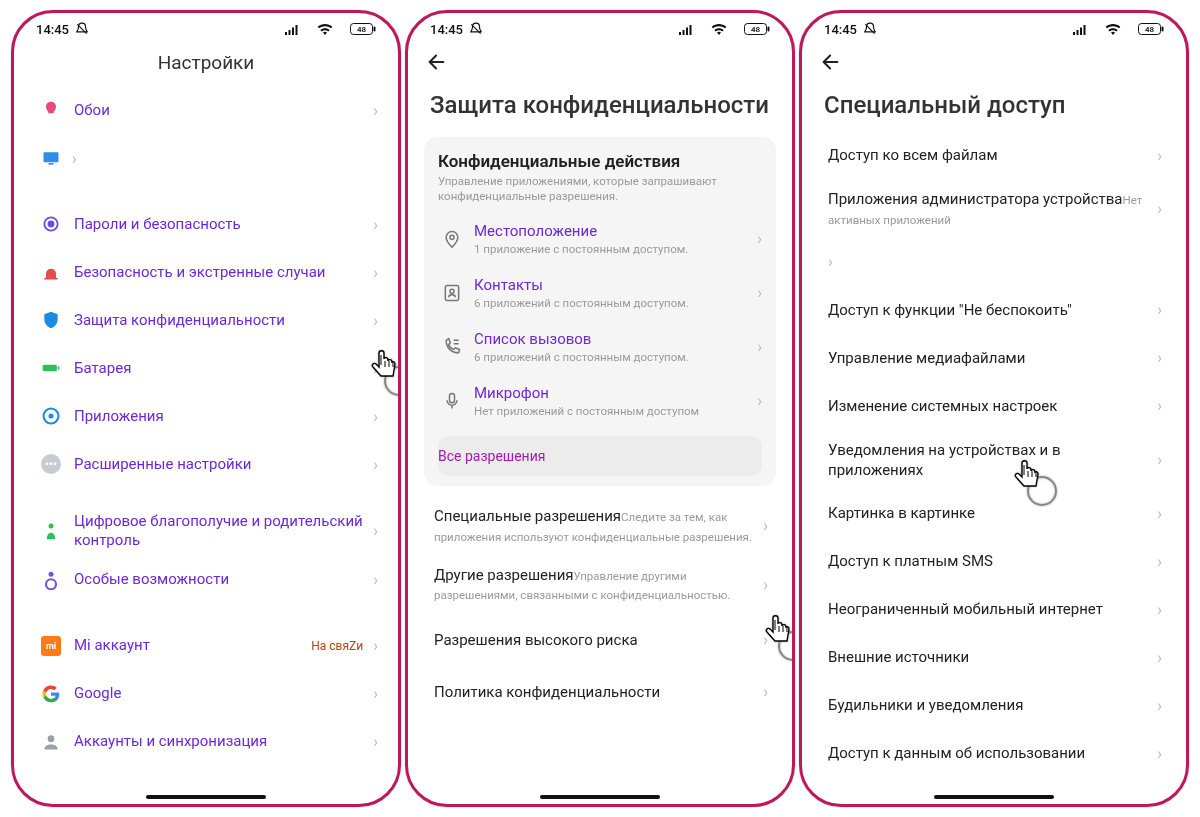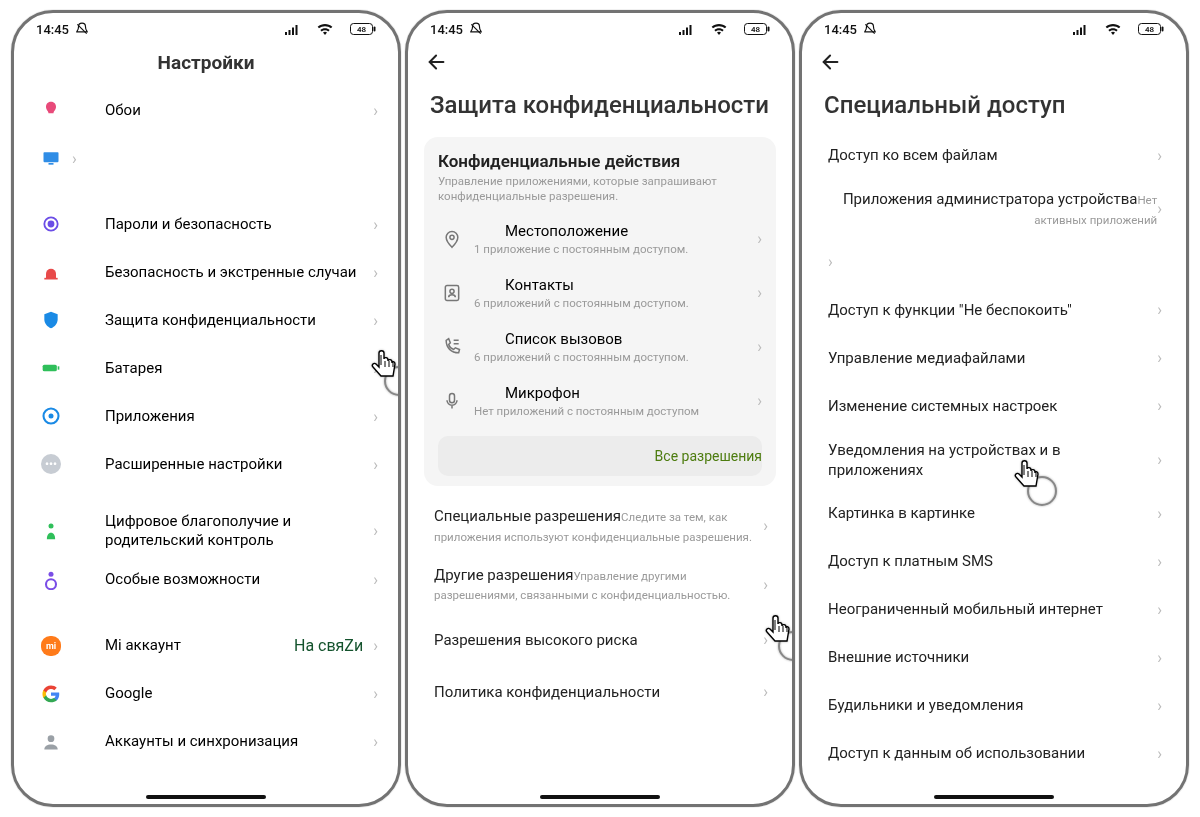--- a/index.html
+++ b/index.html
@@ -7,21 +7,21 @@
     background: #fff;
     font-family: -apple-system, BlinkMacSystemFont, "Segoe UI", Roboto, Arial, sans-serif;
     display: flex;
     justify-content: center;
     gap: 4px;
     padding: 10px;
   }
   .phone {
     width: 390px;
     height: 797px;
-    border: 3px solid #737373;
+    border: 3px solid #be185d;
     border-radius: 42px;
     background: #fff;
     overflow: hidden;
     position: relative;
     display: flex;
     flex-direction: column;
     box-shadow: 0 0 0 1px rgba(0,0,0,0.06);
   }
   .status-bar {
     height: 28px;
@@ -38,64 +38,64 @@
   .status-right svg { display:block; }
   .title-big {
     font-size: 24px;
     font-weight: 500;
     color: #333;
     padding: 14px 22px 12px 22px;
   }
   .title-center {
     font-size: 19px;
     color: #333;
-    font-weight: 700;
+    font-weight: 400;
     text-align: center;
     padding: 10px 0 12px 0;
   }
   .back-arrow {
     padding: 10px 18px 0 18px;
   }
   .content {
     flex: 1;
     overflow: hidden;
     padding: 0 10px;
   }
   .row {
     display: flex;
     align-items: center;
     min-height: 48px;
     padding: 6px 10px 6px 12px;
     position: relative;
   }
   .row .icon { width: 30px; display:flex; justify-content:center; }
   .row .texts { flex:1; padding-left: 8px; display:flex; flex-direction:column; justify-content:center; }
-  .row .label { font-size: 15px; color: #000000; line-height:1.25;margin-left:31px; }
+  .row .label { font-size: 15px; color: #6d28d9; line-height:1.25; }
   .row .sub { font-size: 11.5px; color: #9a9a9a; margin-top:1px; line-height:1.25; }
   .row .chev { color:#bbb; font-size:16px; padding-left:6px; }
-  .row .status-text { font-size:16px; color:#14532d; padding-right:4px;}
+  .row .status-text { font-size:12px; color:#c2410c; padding-right:4px;}
   .sep { height:18px; }
   .card {
     background:#f5f5f5;
     border-radius:14px;
     padding:14px 14px 10px 14px;
     margin: 6px 6px 10px 6px;
   }
   .card-title { font-size:17px; font-weight:600; color:#222; margin-bottom:3px;}
   .card-sub { font-size:11.5px; color:#9a9a9a; line-height:1.3; margin-bottom:8px;}
   .card .row { padding-left:0; padding-right:0; min-height:54px;}
   .card .row .icon { width:28px; color:#777;}
   .card .row .label { font-size:15px; }
   .all-perms-btn {
     display:block;
     background:#ececec;
     border-radius:10px;
-    text-align:right;
+    text-align:left;
     font-size:14px;
-    color:#4d7c0f;
+    color:#a21caf;
     padding:12px 0;
     margin-top:8px;
   }
   .row-plain {
     display:flex;
     align-items:center;
     padding: 10px 14px 10px 16px;
     min-height:52px;
   }
   .row-plain .texts { flex:1; }
@@ -269,21 +269,21 @@
         </div>
       <div class="texts">
           <span class="label">Особые возможности</span>
         </div>
       <span class="chev">›</span>
     </div>
     <div class="sep"></div>
 
     <div class="row">
       <div class="icon">
-          <span class="gdot" style="background:#ff7b1a;border-radius:9px;font-size:9px">mi</span>
+          <span class="gdot" style="background:#ff7b1a;border-radius:3px;font-size:9px">mi</span>
         </div>
       <div class="texts">
           <span class="label">Mi аккаунт</span>
         </div>
       <span class="status-text">На свяZи</span>
       <span class="chev">›</span>
     </div>
     <div class="row">
       <div class="icon">
           <svg width="18" height="18" viewBox="0 0 24 24">
@@ -476,21 +476,21 @@
     <svg width="22" height="22" viewBox="0 0 24 24" fill="none" stroke="#222" stroke-width="2.2" stroke-linecap="round">
         <path d="M19 12H5M11 5l-7 7 7 7"></path>
       </svg>
   </div>
   <div class="title-big">Специальный доступ</div>
   <div class="content" id="screen3-list">
       <div class="row-plain" style="min-height: 48px;">
         <div class="texts"><span class="label">Доступ ко всем файлам</span></div>
         <span class="chev">›</span>
       </div>
-      <div class="row-plain" style="min-height: 54px; text-align: right;">
+      <div class="row-plain" style="min-height: 54px;">
         <div class="texts"><span class="label">Приложения администратора устройства</span><span class="sub">Нет активных приложений</span></div>
         <span class="chev">›</span>
       </div>
       <div class="row-plain" style="min-height: 48px;">
         <span class="chev">›</span>
       </div>
       <div class="row-plain" style="min-height: 48px;">
         <div class="texts"><span class="label">Доступ к функции "Не беспокоить"</span></div>
         <span class="chev">›</span>
       </div>

